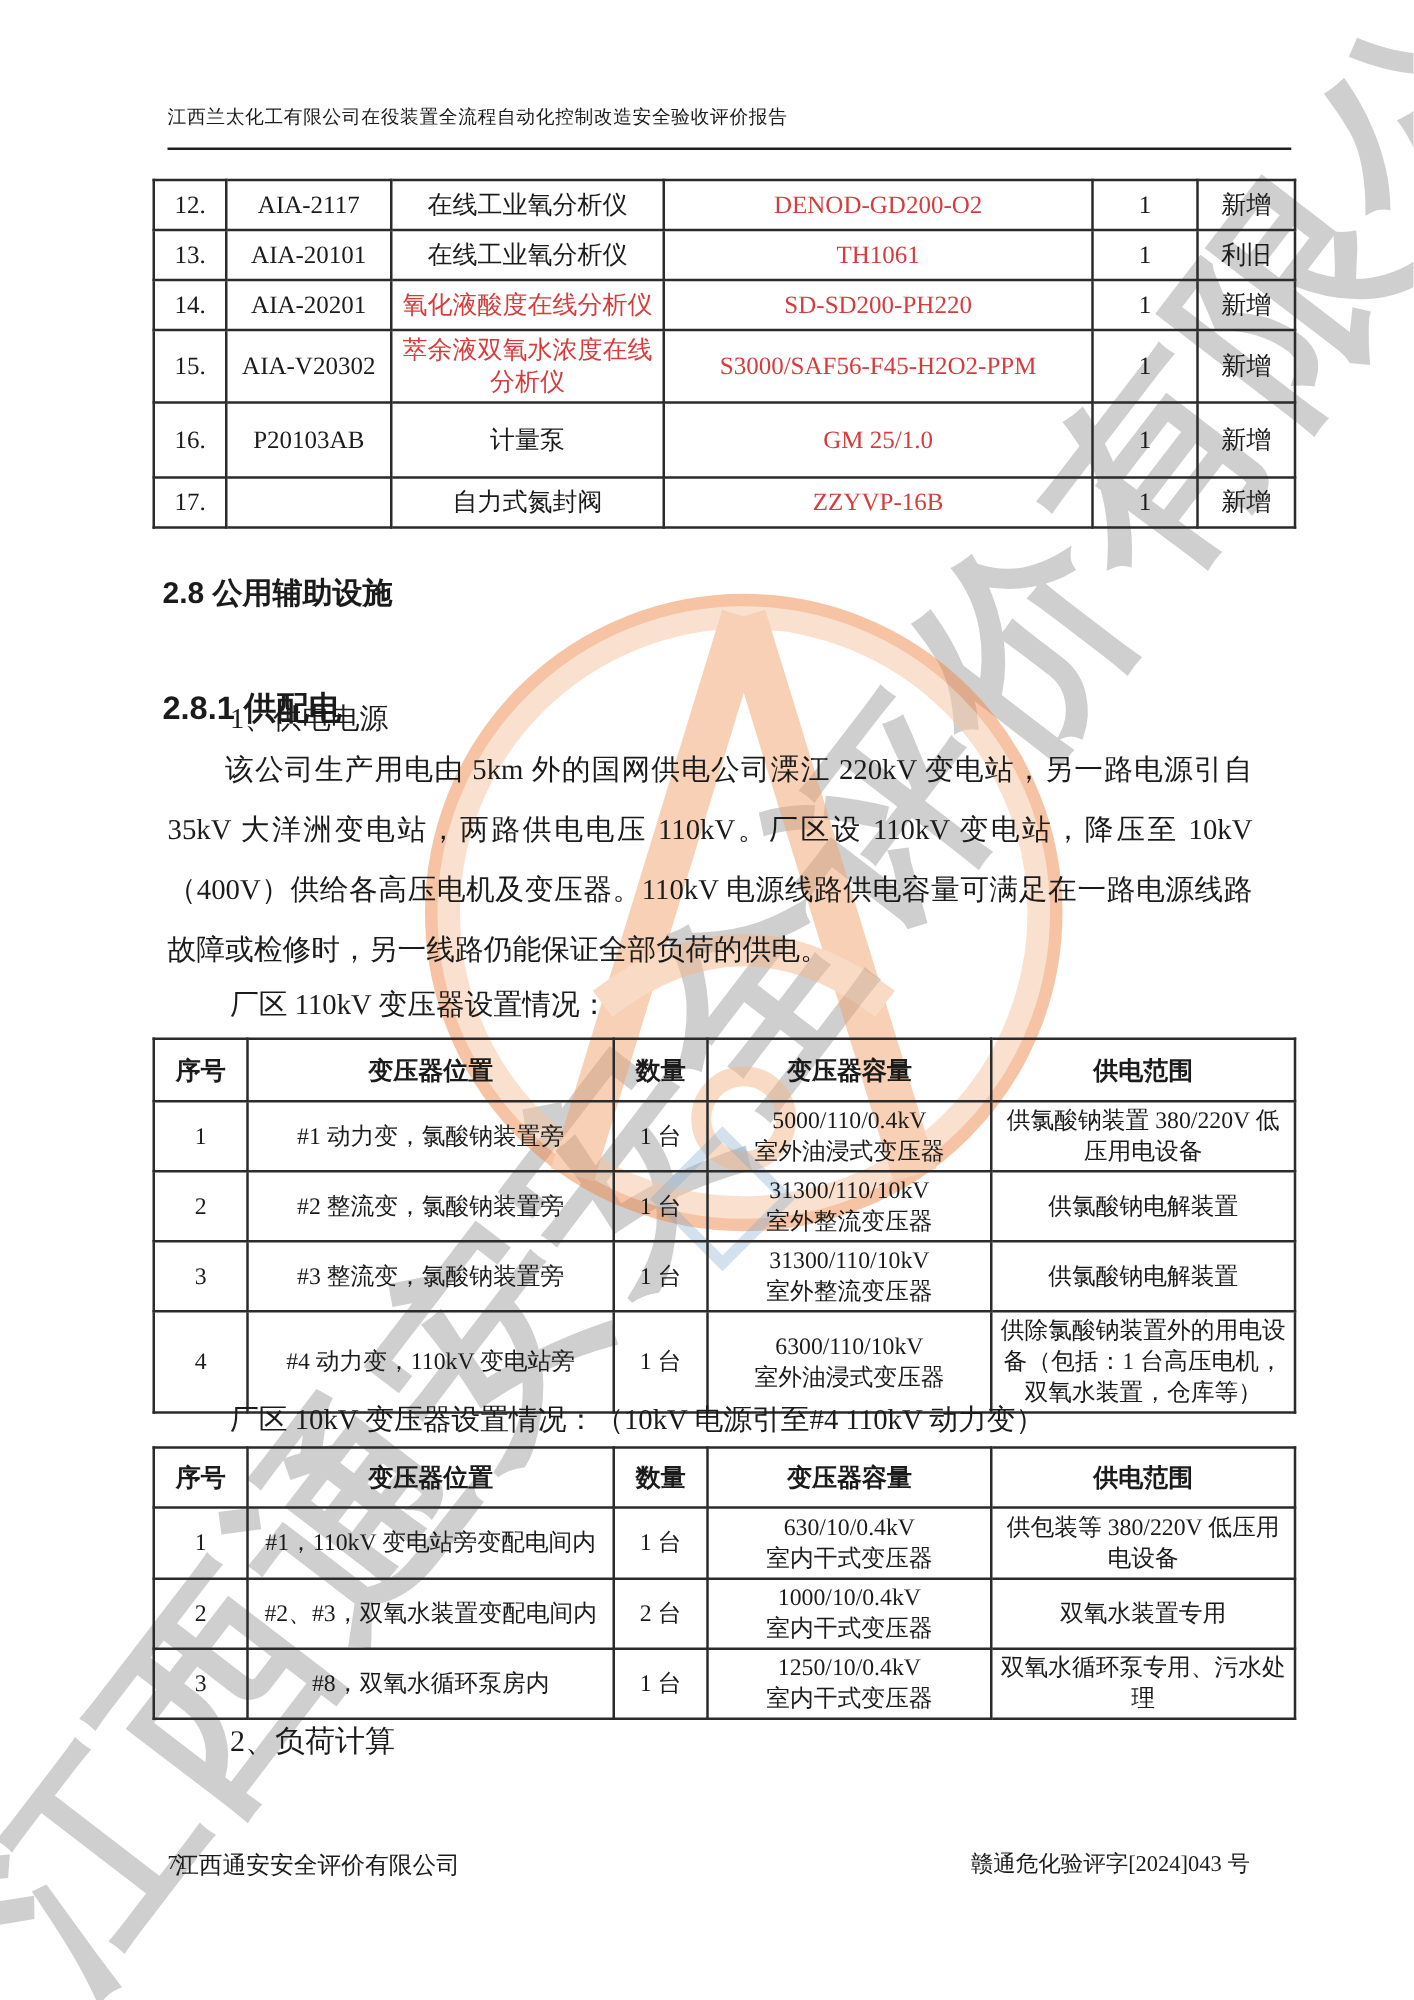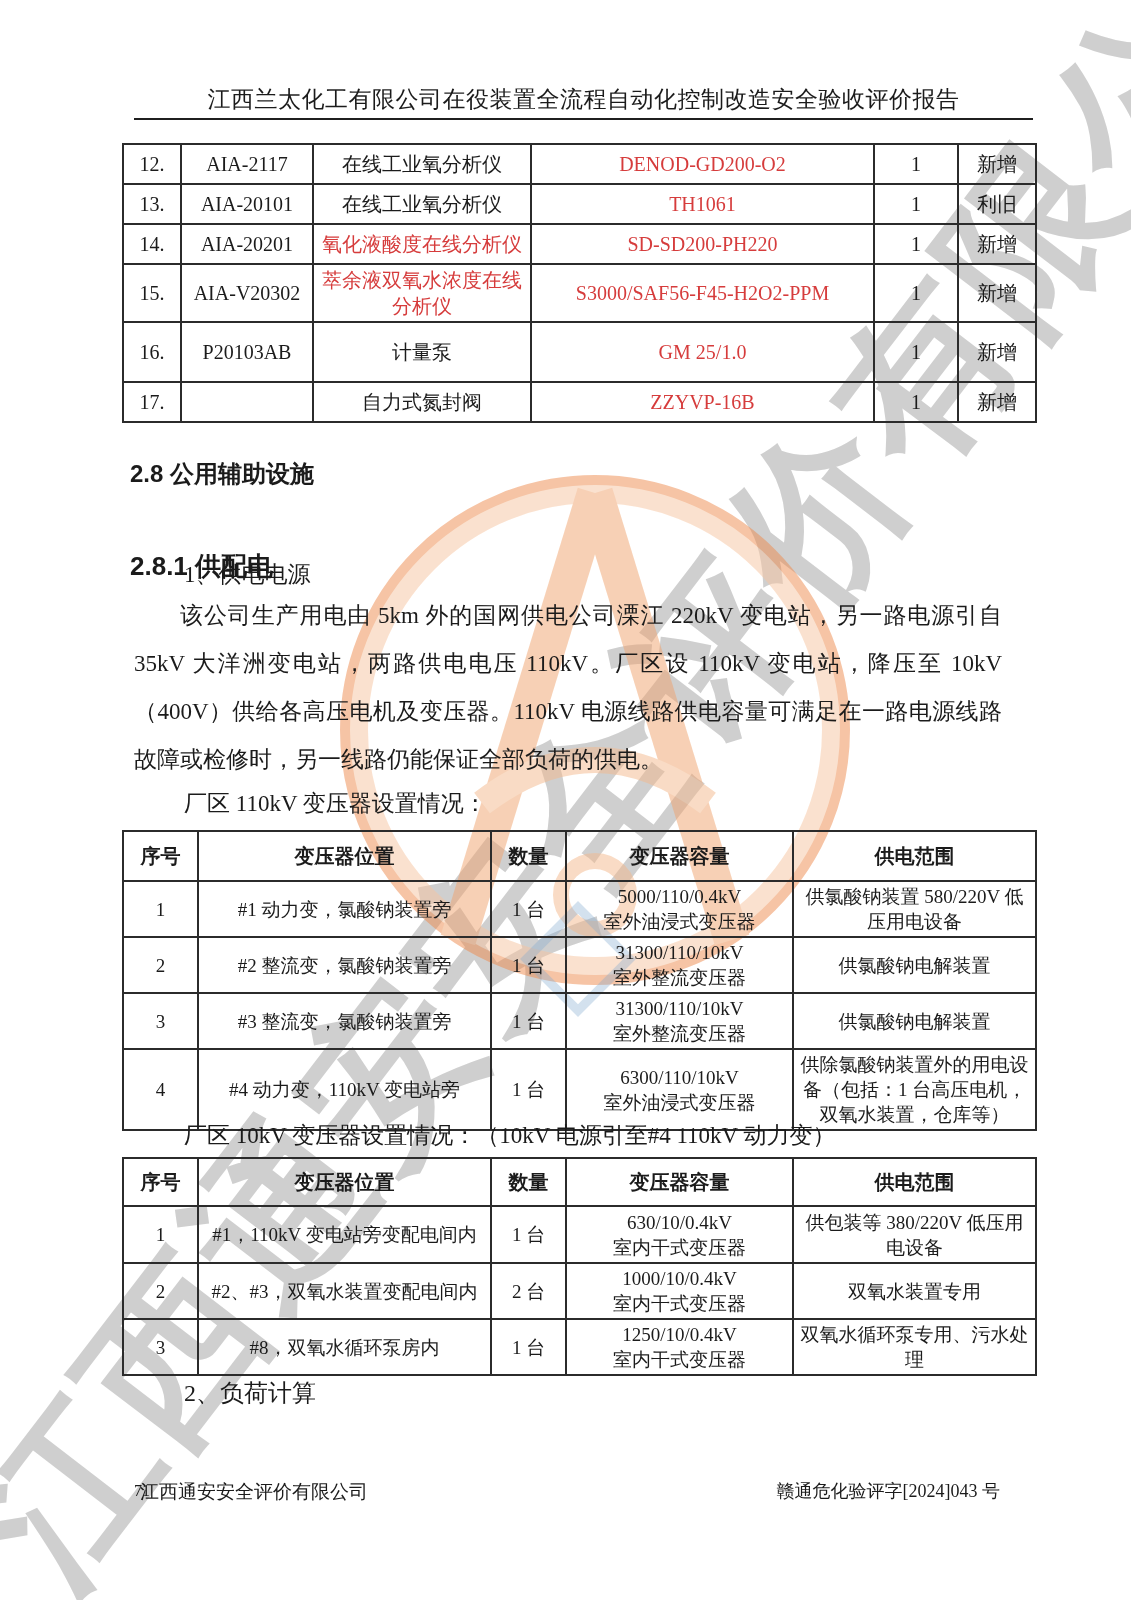--- a/index.html
+++ b/index.html
@@ -23,21 +23,21 @@
     color:rgba(228,78,78,0.48);
   }
   .wm-logo{position:absolute; left:330px; top:465px; opacity:0.5;}
   .wm-blue{
     position:absolute; left:537px; top:918px; width:64px; height:64px;
     border:9px solid rgba(128,168,205,0.35); transform:rotate(45deg);
   }
   
   .content{position:absolute; inset:0; z-index:1;}
   .abs{position:absolute;}
-  .doc-title{left:134px; top:84px; width:899px; text-align:center; font-size:23px; letter-spacing:0.5px;}
+  .doc-title{left:134px; top:84px; width:899px; font-size:15px; letter-spacing:0.5px;}
   .title-rule{left:134px; top:118px; width:899px; height:0; border-top:2px solid #1f1f1f;}
   table{border-collapse:collapse; table-layout:fixed; background:transparent;}
   table, th, td{border:2px solid #2b2b2b;}
   th{font-family:"Liberation Sans","DejaVu Sans",sans-serif; font-weight:bold; font-size:20px; padding:2px;}
   td{font-size:20px; text-align:center; vertical-align:middle; padding:2px 4px; line-height:26px;}
   .red{color:#d63c3c;}
   #equipment-table{left:122px; top:143px;}
   #equipment-table td{font-size:20px;}
   #equipment-table tr{height:40px;}
   #equipment-table tr:nth-child(5){height:60px;}
@@ -175,21 +175,21 @@
           <th>供电范围</th>
         </tr>
       </thead>
       <tbody>
           <tr>
             <td class="col-no">1</td>
             <td class="col-location">#1 动力变，氯酸钠装置旁</td>
             <td class="col-qty">1 台</td>
             <td class="col-capacity">5000/110/0.4kV
 室外油浸式变压器</td>
-            <td class="col-range">供氯酸钠装置 580/220V 低压用电设备</td>
+            <td class="col-range">供氯酸钠装置 380/220V 低压用电设备</td>
           </tr>
           <tr>
             <td class="col-no">2</td>
             <td class="col-location">#2 整流变，氯酸钠装置旁</td>
             <td class="col-qty">1 台</td>
             <td class="col-capacity">31300/110/10kV
 室外整流变压器</td>
             <td class="col-range">供氯酸钠电解装置</td>
           </tr>
           <tr>

